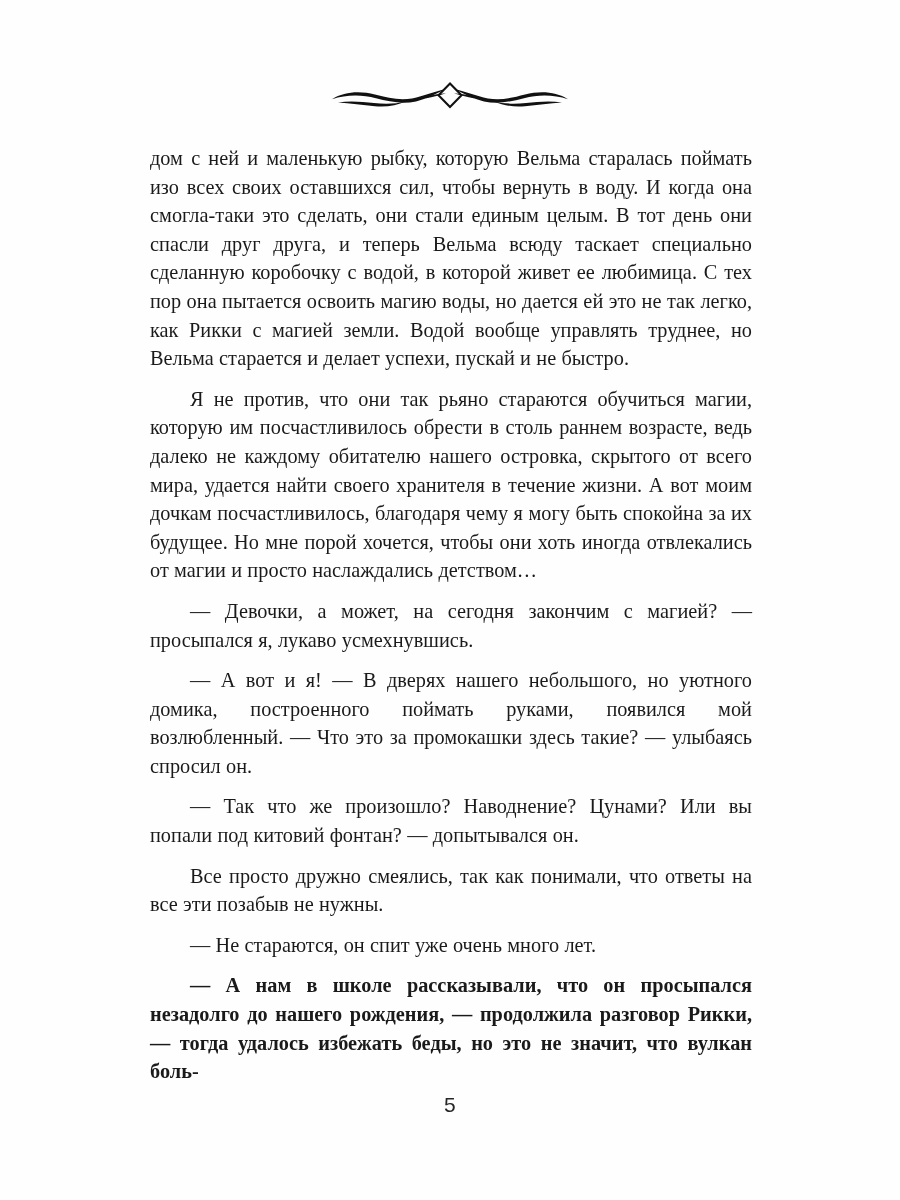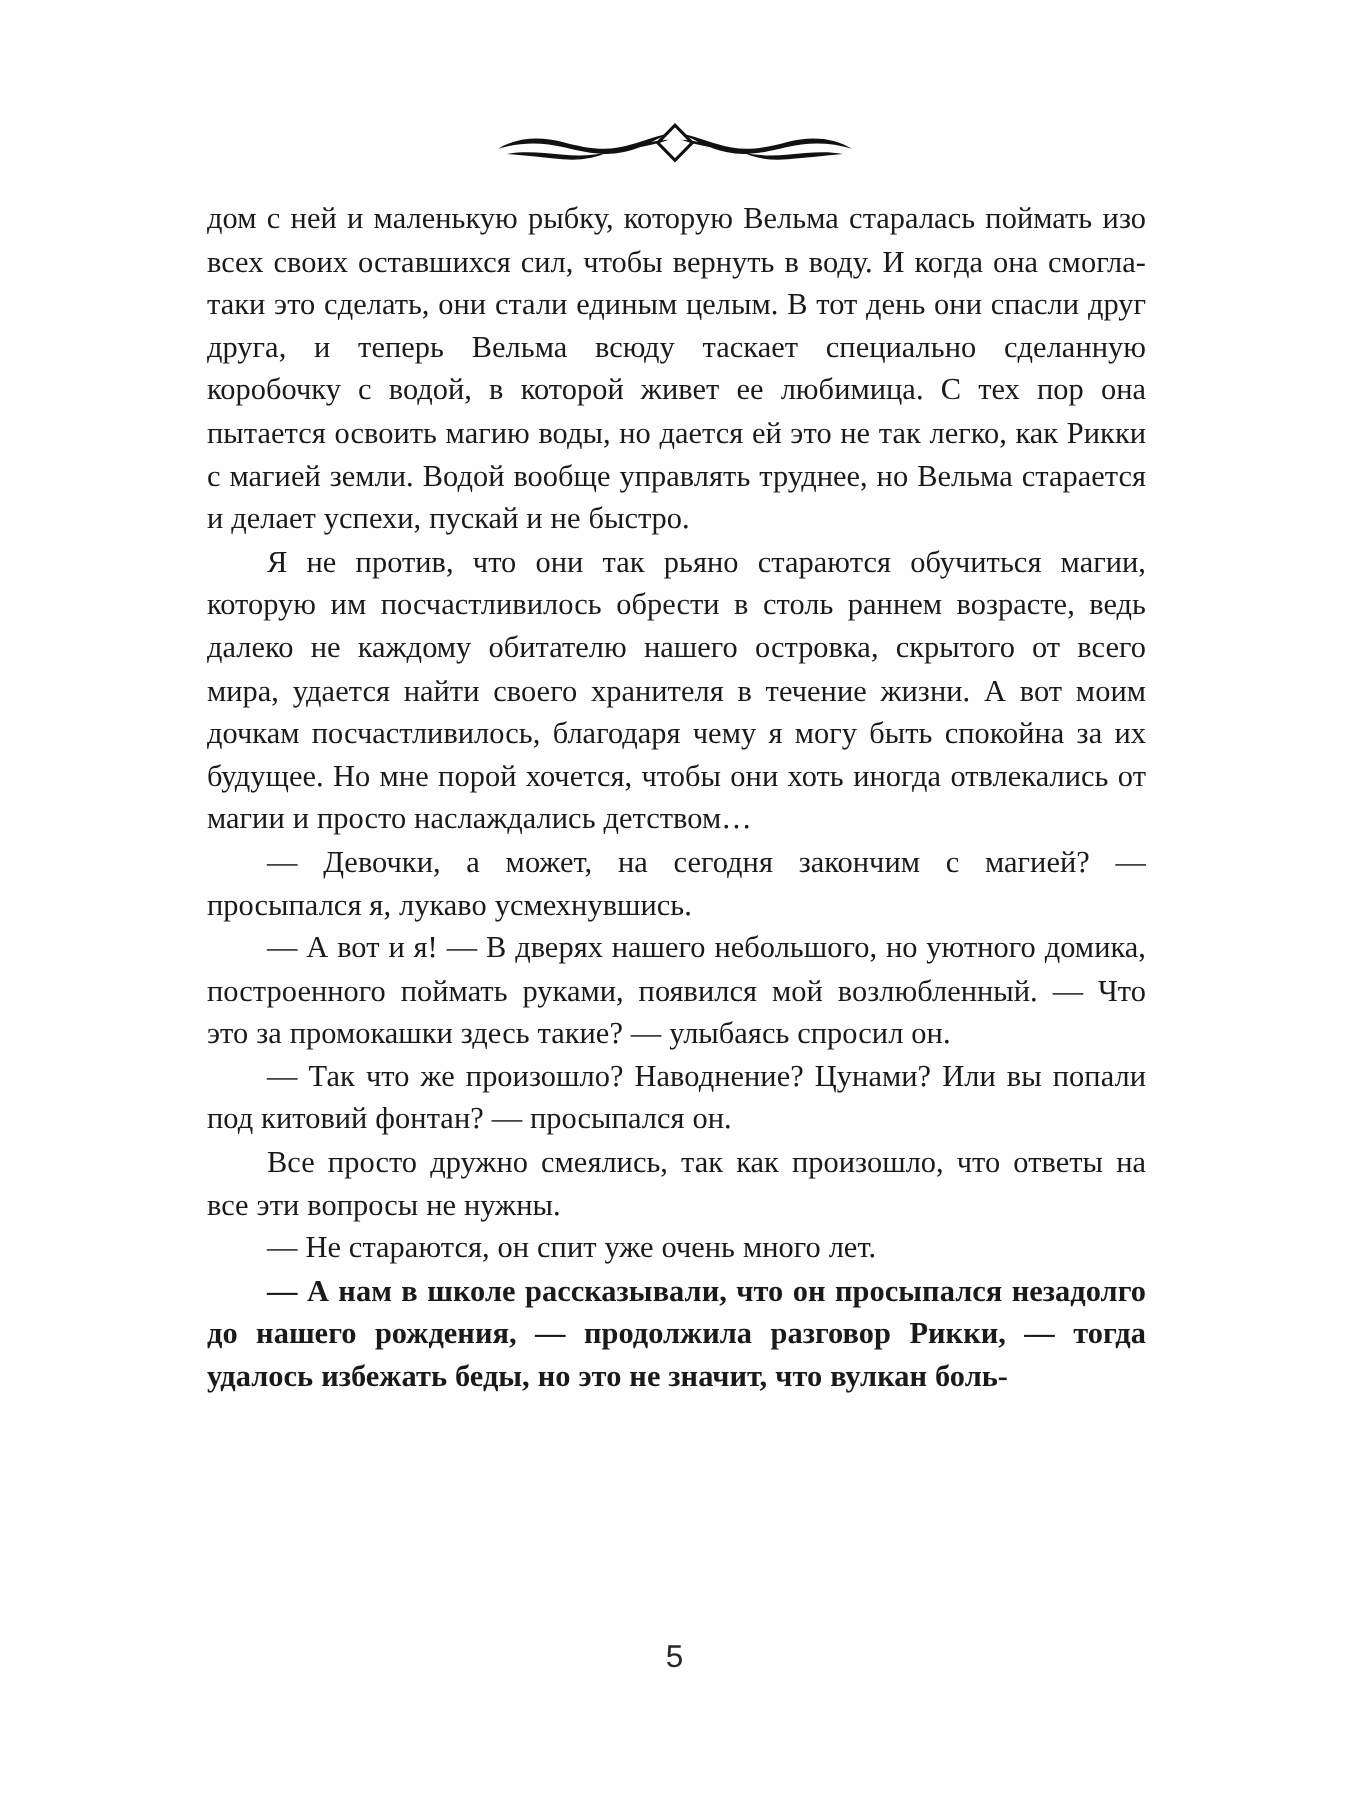--- a/index.html
+++ b/index.html
@@ -42,21 +42,21 @@
 
   
   .text-column {
     position: absolute;
     left: 138px;
     top: 132px;
     width: 626px;
   }
 
   p.para {
-    margin: 0;
+    margin: 12px;
     font-size: 20.3px;
     line-height: 28.6px;
     text-align: justify;
     text-justify: inter-word;
     hyphens: manual;
     -webkit-hyphens: manual;
     text-indent: 40px;
     letter-spacing: 0.02px;
     word-spacing: 0.2px;
   }
@@ -111,21 +111,21 @@
 
       <path d="M120,5.5 L131.5,17.2 L120,28.9 L108.5,17.2 Z" fill="none" stroke="#111111" stroke-width="2.1"></path>
     </svg>
   </div>
 
   <div class="text-column">
     <p class="para no-indent">дом с ней и маленькую рыбку, которую Вельма старалась поймать изо всех своих оставшихся сил, чтобы вернуть в воду. И когда она смогла-таки это сделать, они стали единым целым. В тот день они спасли друг друга, и теперь Вельма всюду таскает специально сделанную коробочку с водой, в которой живет ее любимица. С тех пор она пытается освоить магию воды, но дается ей это не так легко, как Рикки с магией земли. Водой вообще управлять труднее, но Вельма старается и делает успехи, пускай и не быстро.</p>
     <p class="para">Я не против, что они так рьяно стараются обучиться магии, которую им посчастливилось обрести в столь раннем возрасте, ведь далеко не каждому обитателю нашего островка, скрытого от всего мира, удается найти своего хранителя в течение жизни. А вот моим дочкам посчастливилось, благодаря чему я могу быть спокойна за их будущее. Но мне порой хочется, чтобы они хоть иногда отвлекались от магии и просто наслаждались детством…</p>
     <p class="para">— Девочки, а может, на сегодня закончим с магией? — просыпался я, лукаво усмехнувшись.</p>
     <p class="para">— А вот и я! — В дверях нашего небольшого, но уютного домика, построенного поймать руками, появился мой возлюбленный. — Что это за промокашки здесь такие? — улыбаясь спросил он.</p>
-    <p class="para">— Так что же произошло? Наводнение? Цунами? Или вы попали под китовий фонтан? — просыпался он.</p>
-    <p class="para">Все просто дружно смеялись, так как произошло, что ответы на все эти вопросы не нужны.</p>
+    <p class="para">— Так что же произошло? Наводнение? Цунами? Или вы попали под китовий фонтан? — допытывался он.</p>
+    <p class="para">Все просто дружно смеялись, так как понимали, что ответы на все эти позабыв не нужны.</p>
     <p class="para">— Не стараются, он спит уже очень много лет.</p>
     <p class="para">— А нам в школе рассказывали, что он просыпался незадолго до нашего рождения, — продолжила разговор Рикки, — тогда удалось избежать беды, но это не значит, что вулкан боль-</p>
   </div>
 
   <div class="folio">5</div>
 
 </div>
 
 </body></html>

